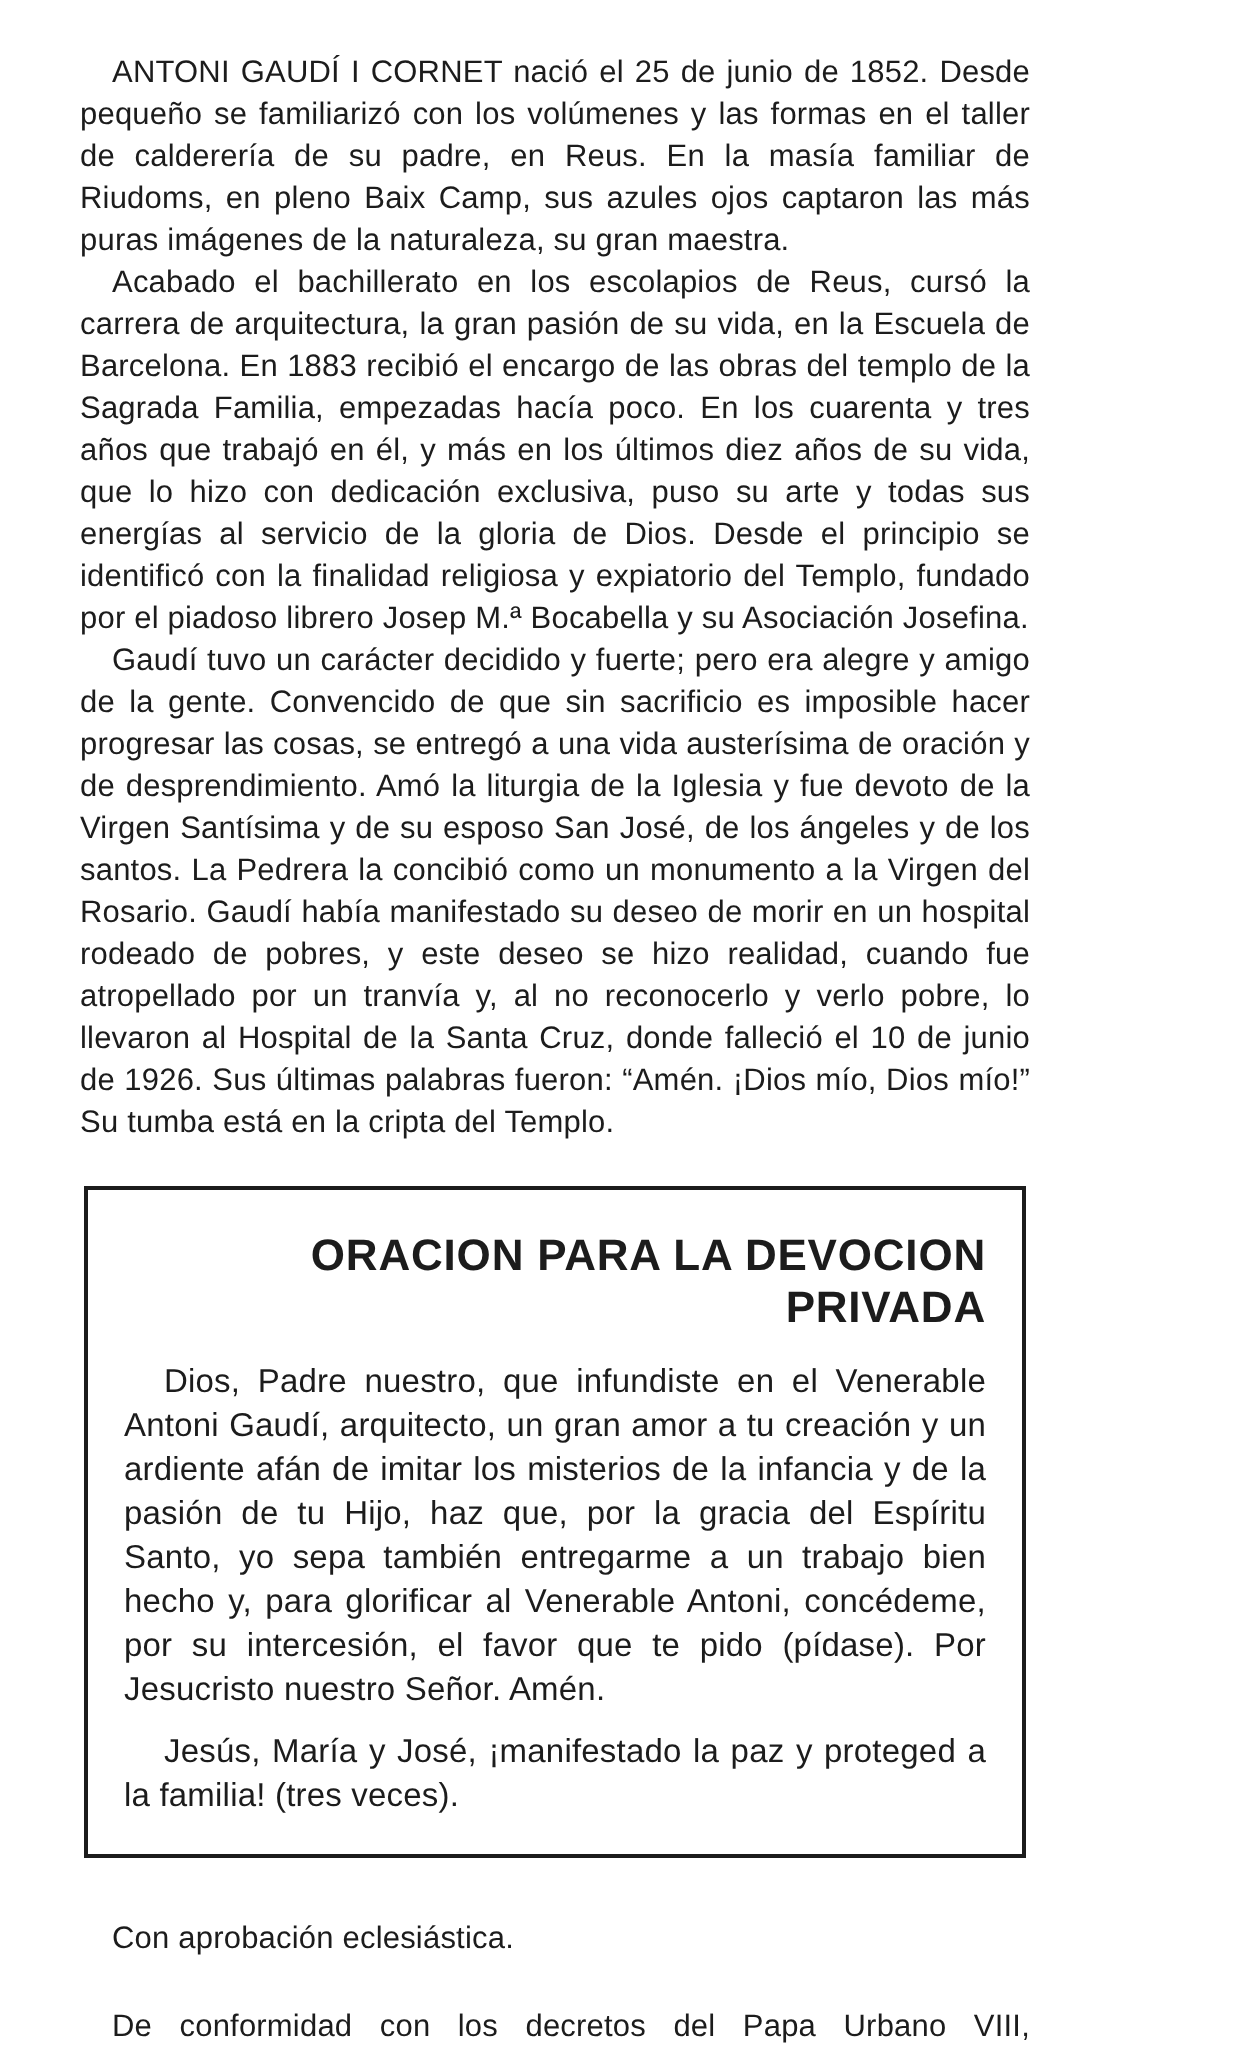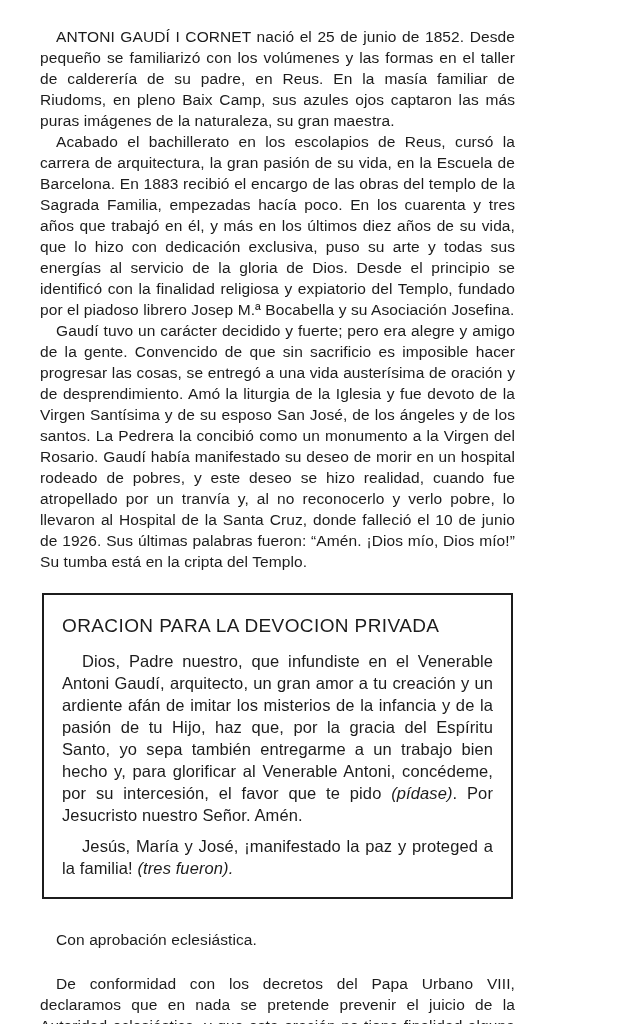--- a/index.html
+++ b/index.html
@@ -21,37 +21,37 @@
     text-align: justify;
     text-indent: 16px;
     letter-spacing: 0.1px;
   }
   .prayer-box {
     border: 2px solid #1c1c1c;
     margin: 21px 2px 30px 2px;
     padding: 10px 18px 18px 18px;
   }
   .prayer-box .box-title {
-    font-size: 19px;
-    font-weight: normal;
-    text-align: left;
+    font-size: 22px;
+    font-weight: bold;
+    text-align: right;
     margin: 10px 0 13px 0;
     letter-spacing: 0.4px;
     text-indent: 0;
   }
   .prayer-box p {
     margin: 0;
     font-size: 16.5px;
     line-height: 22px;
     text-align: justify;
     text-indent: 20px;
     letter-spacing: 0.1px;
   }
   .prayer-box p.invocation { margin-top: 9px; }
-  .italic { font-style: italic; }
+  .italic { }
   .bold { font-weight: bold; }
   .footer p {
     margin: 0;
     font-size: 15.5px;
     line-height: 21px;
     text-align: justify;
     text-indent: 16px;
     letter-spacing: 0.1px;
   }
   .footer p + p { margin-top: 23px; }
@@ -63,21 +63,21 @@
 
   <div class="bio">
     <p>ANTONI GAUDÍ I CORNET nació el 25 de junio de 1852. Desde pequeño se familiarizó con los volúmenes y las formas en el taller de calderería de su padre, en Reus. En la masía familiar de Riudoms, en pleno Baix Camp, sus azules ojos captaron las más puras imágenes de la naturaleza, su gran maestra.</p>
     <p>Acabado el bachillerato en los escolapios de Reus, cursó la carrera de arquitectura, la gran pasión de su vida, en la Escuela de Barcelona. En 1883 recibió el encargo de las obras del templo de la Sagrada Familia, empezadas hacía poco. En los cuarenta y tres años que trabajó en él, y más en los últimos diez años de su vida, que lo hizo con dedicación exclusiva, puso su arte y todas sus energías al servicio de la gloria de Dios. Desde el principio se identificó con la finalidad religiosa y expiatorio del Templo, fundado por el piadoso librero Josep M.ª Bocabella y su Asociación Josefina.</p>
     <p>Gaudí tuvo un carácter decidido y fuerte; pero era alegre y amigo de la gente. Convencido de que sin sacrificio es imposible hacer progresar las cosas, se entregó a una vida austerísima de oración y de desprendimiento. Amó la liturgia de la Iglesia y fue devoto de la Virgen Santísima y de su esposo San José, de los ángeles y de los santos. La Pedrera la concibió como un monumento a la Virgen del Rosario. Gaudí había manifestado su deseo de morir en un hospital rodeado de pobres, y este deseo se hizo realidad, cuando fue atropellado por un tranvía y, al no reconocerlo y verlo pobre, lo llevaron al Hospital de la Santa Cruz, donde falleció el 10 de junio de 1926. Sus últimas palabras fueron: “Amén. ¡Dios mío, Dios mío!” Su tumba está en la cripta del Templo.</p>
   </div>
 
   <div class="prayer-box">
     <h2 class="box-title">ORACION PARA LA DEVOCION PRIVADA</h2>
     <p class="prayer"><span>Dios, Padre nuestro, que infundiste en el Venerable Antoni Gaudí, arquitecto, un gran amor a tu creación y un ardiente afán de imitar los misterios de la infancia y de la pasión de tu Hijo, haz que, por la gracia del Espíritu Santo, yo sepa también entregarme a un trabajo bien hecho y, para glorificar al Venerable Antoni, concédeme, por su intercesión, el favor que te pido </span><span class="italic">(pídase)</span><span>. Por Jesucristo nuestro Señor. Amén.</span></p>
-    <p class="invocation"><span>Jesús, María y José, ¡manifestado la paz y proteged a la familia! </span><span class="italic">(tres fueron).</span></p>
+    <p class="invocation"><span>Jesús, María y José, ¡manifestado la paz y proteged a la familia! </span><span class="italic">(tres veces).</span></p>
   </div>
 
   <div class="footer">
     <p>Con aprobación eclesiástica.</p>
     <p>De conformidad con los decretos del Papa Urbano VIII, declaramos que en nada se pretende prevenir el juicio de la Autoridad eclesiástica, y que esta oración no tiene finalidad alguna de culto público.</p>
   </div>
 
 </div>
 
 </body></html>

